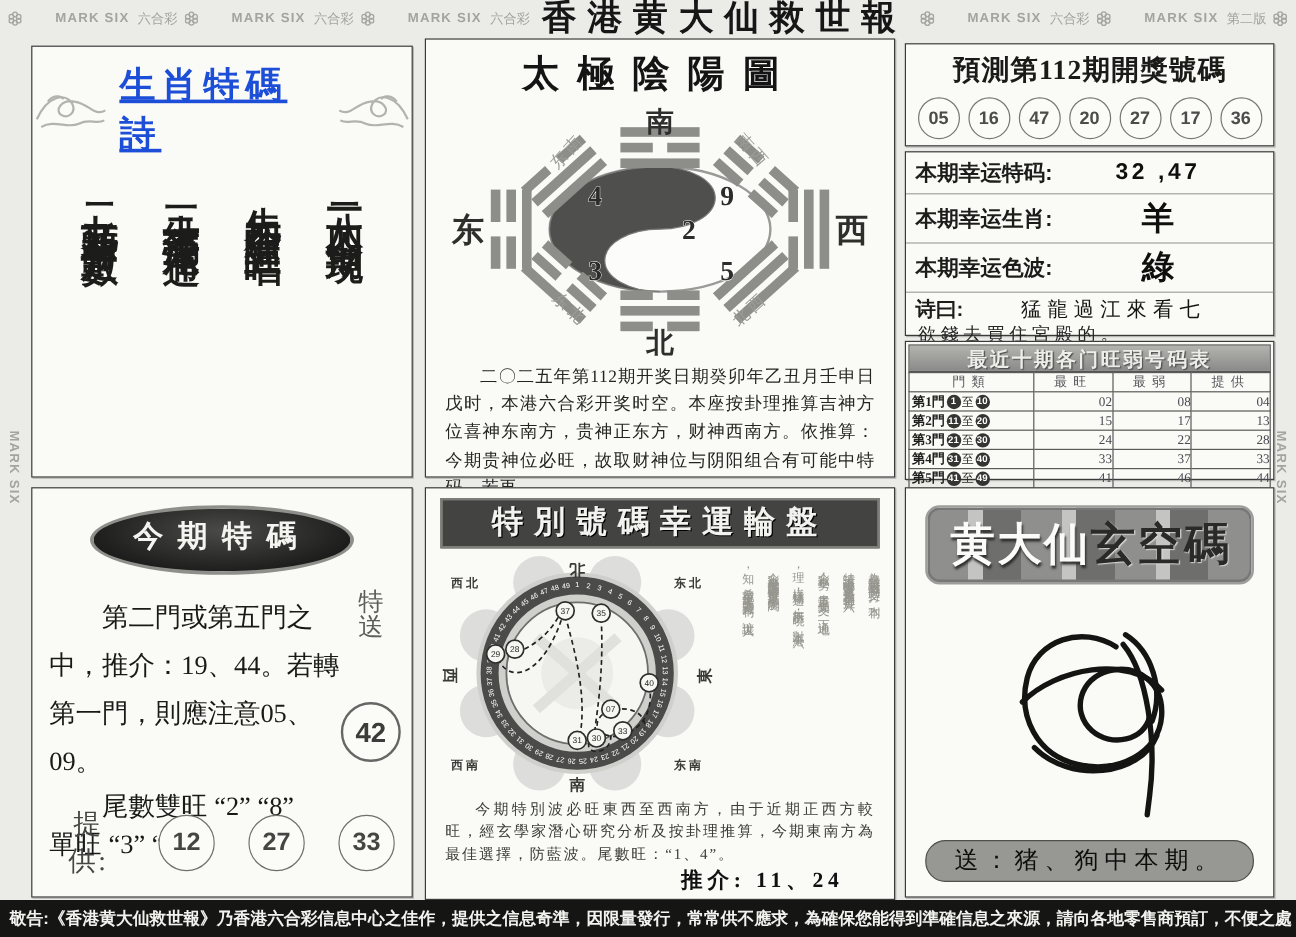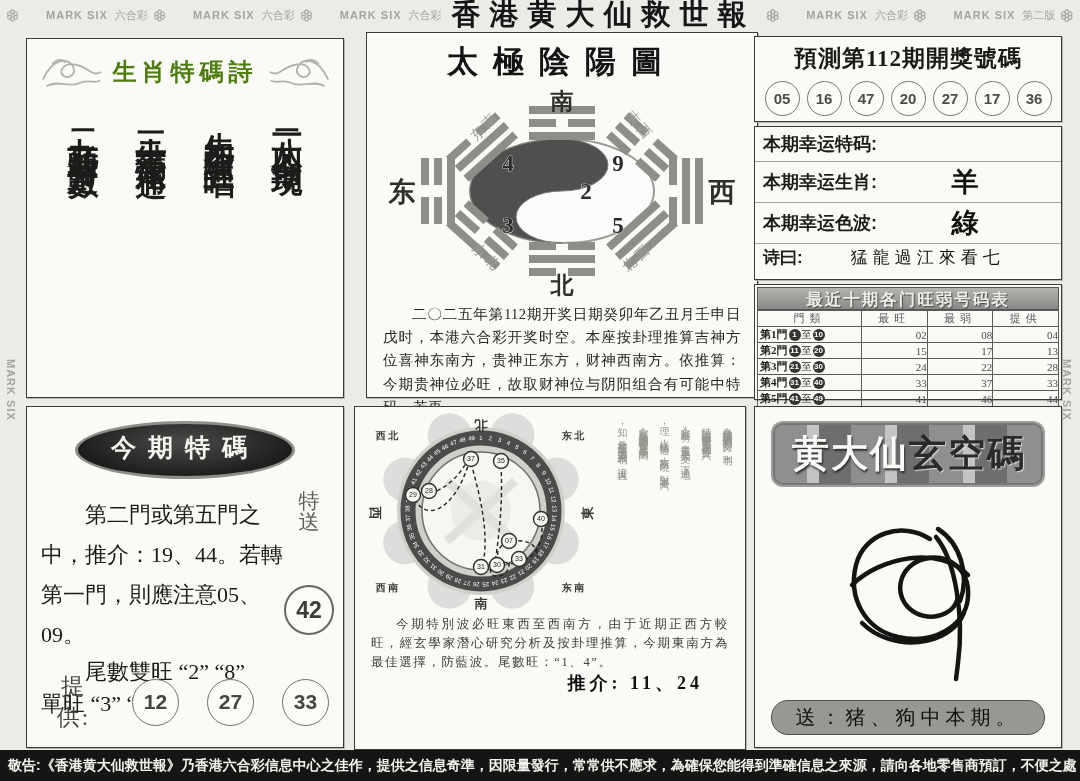--- a/index.html
+++ b/index.html
@@ -17,40 +17,40 @@
   #pat-left{left:0;}
   #pat-right{right:0;}
   .strip-side .flw{margin:3px 0;}
 
   
   .panel{position:absolute;background:#fafaf7;border:1.5px solid #3a3a3a;box-sizing:border-box;box-shadow:1px 1px 0 #b5b5b2;}
 
   
   #zodiac{left:26px;top:38px;width:318px;height:360px;}
   .z-title-row{display:flex;align-items:center;justify-content:center;gap:8px;margin-top:12px;}
-  .z-title{font-size:24px;font-weight:bold;color:#4d7c0f;letter-spacing:5px;}
+  .z-title{font-size:30px;font-weight:bold;color:#1d4ed8;letter-spacing:5px;text-decoration:underline;}
   .dragon{width:66px;height:42px;}
   .z-poem{display:flex;flex-direction:row-reverse;justify-content:space-around;padding:14px 22px 0 22px;height:274px;}
   .z-col{writing-mode:vertical-rl;font-size:31px;font-weight:bold;color:#1c1c1a;line-height:1.2;letter-spacing:6px;}
 
   
   #special{left:26px;top:406px;width:318px;height:342px;}
   .oval{width:214px;height:52px;margin:14px auto 0 auto;background:radial-gradient(ellipse at 50% 35%,#4a4a48,#0c0c0c);border:3px solid #8e8e8b;border-radius:50%;color:#f4f4f1;font-size:25px;font-weight:bold;letter-spacing:12px;text-align:center;line-height:48px;}
   .sp-body{margin:16px 52px 0 14px;font-size:22px;line-height:1.82;color:#191917;text-indent:2em;}
   .sp-line{margin:2px 14px 0 14px;font-size:22px;color:#191917;}
   .sp-line.indent{text-indent:2em;}
   .sp-side{position:absolute;right:8px;top:66px;width:52px;display:flex;flex-direction:column;align-items:center;gap:16px;}
   .sp-side-ch{font-size:21px;color:#5c5c59;writing-mode:vertical-rl;letter-spacing:22px;height:96px;}
   .sp-circle{width:46px;height:46px;border:2px solid #666;border-radius:50%;font:bold 23px "Liberation Sans",sans-serif;color:#3c3c3a;display:flex;align-items:center;justify-content:center;background:#fbfbf8;}
   .sp-provide{position:absolute;left:18px;right:14px;bottom:14px;display:flex;align-items:center;gap:30px;}
   .sp-provide-label{font-size:23px;color:#454543;letter-spacing:2px;text-align:center;}
   .p-ball{width:45px;height:45px;border:1.6px solid #707070;border-radius:50%;font:bold 21px "Liberation Sans",sans-serif;color:#454543;display:flex;align-items:center;justify-content:center;background:#fbfbf8;}
 
   
-  #taiji{left:366px;top:32px;width:392px;height:366px;}
+  #taiji{left:354px;top:32px;width:392px;height:366px;}
   .t-title{text-align:center;font-size:31px;font-weight:bold;letter-spacing:15px;color:#141414;margin-top:8px;}
   #bagua{display:block;margin:2px auto 0 auto;}
   .bg-card{text-anchor:middle;font-size:23px;font-weight:bold;fill:#2e2e2c;font-family:"Liberation Serif",serif;}
   .bg-big{font-size:27px;}
   .bg-corner{text-anchor:middle;font-size:14px;fill:#9b9b98;letter-spacing:3px;font-family:"Liberation Serif",serif;}
   .bg-num{text-anchor:middle;font-size:23px;font-weight:bold;fill:#2c2c2a;stroke:#fff;stroke-width:.7;paint-order:stroke;font-family:"Liberation Serif",serif;}
   .t-para{margin:6px 16px 0 16px;font-size:14.5px;line-height:1.6;color:#242422;text-align:justify;text-indent:2em;letter-spacing:.5px;}
 
   
   #roulette{left:354px;top:406px;width:392px;height:344px;}
@@ -413,20 +413,21 @@
       <text class="bg-num" x="124" y="86">4</text>
       <text class="bg-num" x="234" y="86">9</text>
       <text class="bg-num" x="202" y="114">2</text>
       <text class="bg-num" x="124" y="148">3</text>
       <text class="bg-num" x="234" y="148">5</text>
     </svg>
     <p class="t-para">二〇二五年第112期开奖日期癸卯年乙丑月壬申日戊时，本港六合彩开奖时空。本座按卦理推算吉神方位喜神东南方，贵神正东方，财神西南方。依推算：今期贵神位必旺，故取财神位与阴阳组合有可能中特码，若再</p>
   </section>
 
   <section class="panel" id="roulette">
+    <div class="r-banner">特別號碼幸運輪盤</div>
     <div class="r-mid">
       <svg id="wheel" width="250" height="205" viewBox="0 0 250 205">
         <g id="wheel-dyn">
             <circle cx="195.7581216659255" cy="133.38004145393737" r="22" fill="#dddddb"></circle>
             <circle cx="151.38004145393737" cy="177.7581216659255" r="22" fill="#dddddb"></circle>
             <circle cx="88.61995854606263" cy="177.7581216659255" r="22" fill="#dddddb"></circle>
             <circle cx="44.241878334074485" cy="133.38004145393737" r="22" fill="#dddddb"></circle>
             <circle cx="44.24187833407447" cy="70.61995854606269" r="22" fill="#dddddb"></circle>
             <circle cx="88.61995854606266" cy="26.241878334074485" r="22" fill="#dddddb"></circle>
             <circle cx="151.3800414539374" cy="26.2418783340745" r="22" fill="#dddddb"></circle>
@@ -542,34 +543,36 @@
         <span class="ball">27</span>
         <span class="ball">17</span>
         <span class="ball">36</span>
       </div>
   </section>
 
   <section class="panel" id="lucky">
     <div id="lucky-rows">
         <div class="l-row">
           <span class="l-label">本期幸运特码:</span>
+          <span class="l-value">32 ,47</span>
         </div>
         <div class="l-row">
           <span class="l-label">本期幸运生肖:</span>
           <span class="l-value">羊</span>
         </div>
         <div class="l-row">
           <span class="l-label">本期幸运色波:</span>
           <span class="l-value">綠</span>
         </div>
       </div>
     <div class="l-poem">
       <span class="l-poem-label">诗曰:</span>
       <span class="l-poem-value">猛龍過江來看七</span>
     </div>
+    <div class="l-poem2">欲錢去買住宮殿的。</div>
   </section>
 
   <section class="panel" id="hottable">
     <div class="ht-title">最近十期各门旺弱号码表</div>
     <table id="hot-table">
       <colgroup>
           <col class="c0">
           <col>
           <col>
           <col>

